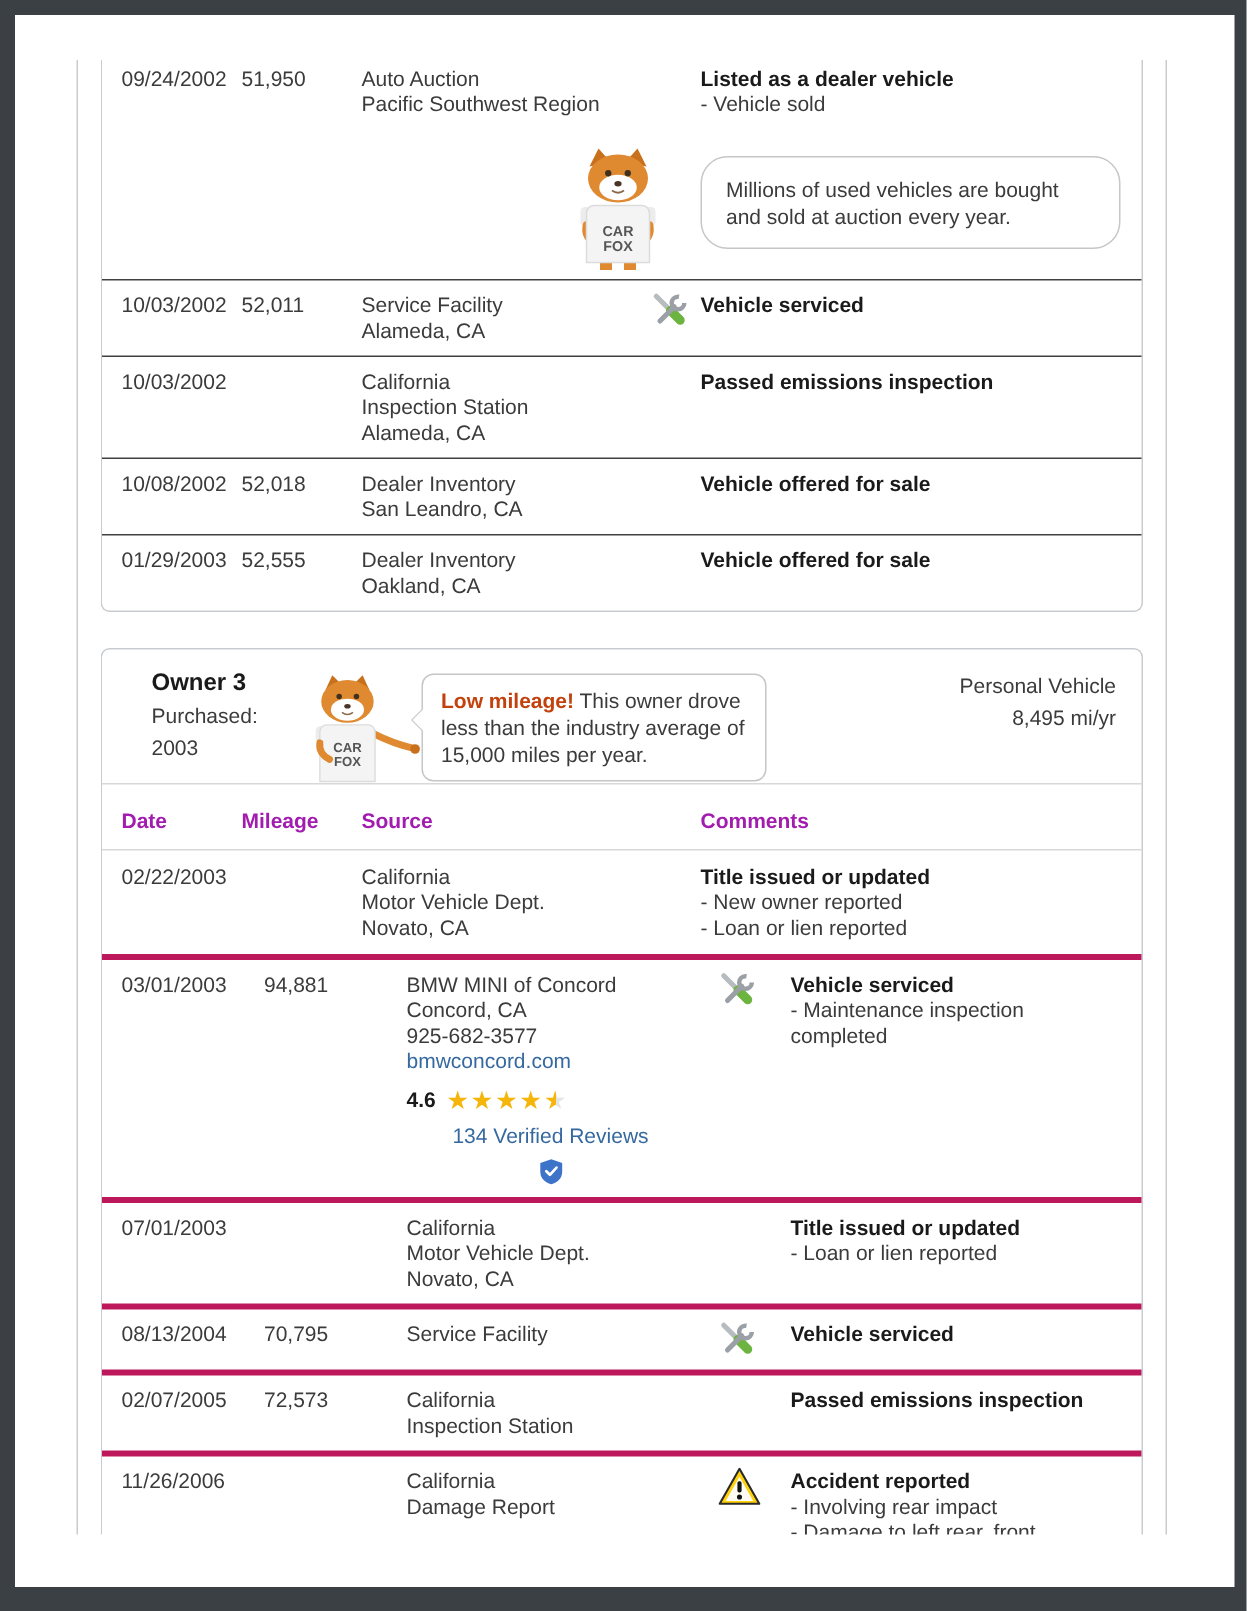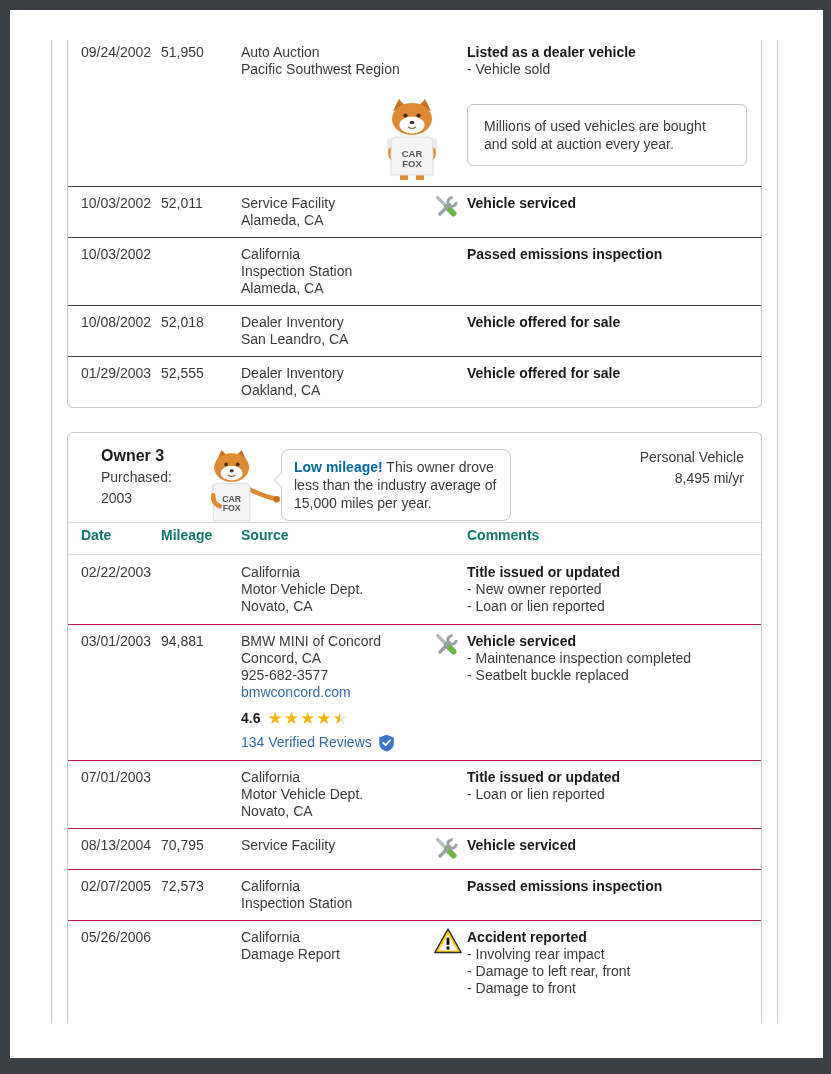--- a/index.html
+++ b/index.html
@@ -28,36 +28,36 @@
   .box2{border-bottom:none;border-radius:6px 6px 0 0;flex:1;}
 
   .trow{
     display:grid;
     grid-template-columns:80px 80px 192px 34px 1fr;
     padding:8px 12px 8px 13px;
     font-size:14px;line-height:17px;color:#3b3b3b;
   }
   .trow > *{min-width:0;}
   .box1 .trow + .trow{border-top:1px solid #404040;}
-  .box2 .trow + .trow{border-top:1px solid #be185d;}
+  .box2 .trow + .trow{border-top:4px solid #be185d;gap:15px;}
   .box1 .trow:first-child{padding-top:4px;padding-bottom:6px;}
   .ctitle{font-weight:700;color:#1a1a1a;}
   .cell-date,.cell-mileage{white-space:nowrap;}
 
   .icon-cell{padding-top:0;}
   .icon-cell svg{display:block;margin-top:-2px;}
 
   .fox-callout{
     grid-column:3 / -1;
     display:flex;align-items:flex-start;
     margin-top:20px;margin-left:128px;gap:12px;
   }
   .callout-box{
     width:280px;box-sizing:border-box;margin-top:6px;
-    border:1px solid #c6c6c6;border-radius:6px;
+    border:1px solid #c6c6c6;border-radius:18px;
     padding:12px 16px;line-height:18px;color:#3b3b3b;background:#fff;
   }
 
   .owner-header{
     display:flex;align-items:flex-start;
     padding:12px 17px 0 16px;height:89px;box-sizing:border-box;
   }
   .owner-title-block{margin-left:17px;width:92px;flex:none;}
   .owner-title{font-size:16px;font-weight:700;color:#1a1a1a;line-height:22px;}
   .owner-sub{font-size:14px;color:#3b3b3b;line-height:21px;}
@@ -69,42 +69,42 @@
     padding:8px 12px;font-size:14px;line-height:18px;color:#3b3b3b;
   }
   .bubble:before{
     content:"";position:absolute;left:-16px;top:22px;
     border:8px solid transparent;border-right-color:#c6c6c6;
   }
   .bubble:after{
     content:"";position:absolute;left:-14px;top:23px;
     border:7px solid transparent;border-right-color:#ffffff;
   }
-  .bubble b{color:#0369a1;}
+  .bubble b{color:#c2410c;}
   .usage-block{
     margin-left:auto;text-align:right;
     font-size:14px;line-height:21px;color:#3b3b3b;padding-top:2px;
   }
 
   .col-header{
     display:grid;grid-template-columns:80px 80px 192px 34px 1fr;
-    padding:4px 12px 10px 13px;
-    font-size:14px;line-height:17px;font-weight:700;color:#0f766e;
+    padding:16px 12px 10px 13px;
+    font-size:14px;line-height:17px;font-weight:700;color:#a21caf;
     border-top:1px solid #d8d8d8;border-bottom:1px solid #d8d8d8;
   }
 
   .link{color:#35699f;cursor:pointer;text-decoration:none;}
   .rating-line{margin-top:9px;display:flex;align-items:center;gap:7px;}
   .rating-num{font-weight:700;color:#1a1a1a;}
   .stars{font-size:17px;line-height:17px;letter-spacing:1px;color:#f5b50a;white-space:nowrap;}
   .star-half{
     background:linear-gradient(90deg,#f5b50a 50%,#e4e4e4 50%);
     -webkit-background-clip:text;background-clip:text;color:transparent;
   }
-  .reviews-line{margin-top:7px;display:flex;gap:6px;}
+  .reviews-line{margin-top:7px;display:flex;align-items:center;gap:6px;flex-direction:column;}
 </style>
 </head>
 <body>
 
 <div class="page">
   <div class="rails">
 
     <div class="section-box box1">
 
       <div class="trow">
@@ -288,21 +288,20 @@
           <svg width="26" height="26" viewBox="0 0 26 26">
             <line x1="4.5" y1="4.5" x2="14" y2="14" stroke="#b7bcc0" stroke-width="3.4" stroke-linecap="round"></line>
             <line x1="14" y1="14" x2="20.5" y2="20.5" stroke="#6cb33f" stroke-width="6" stroke-linecap="round"></line>
             <line x1="7" y1="21" x2="16.5" y2="11.5" stroke="#9aa0a6" stroke-width="3.4" stroke-linecap="round"></line>
             <circle cx="19" cy="9" r="4.2" fill="none" stroke="#9aa0a6" stroke-width="3" stroke-dasharray="20 7"></circle>
           </svg>
         </div>
         <div>
           <div class="ctitle">Vehicle serviced</div>
           <div>- Maintenance inspection completed</div>
-          <div>- Seatbelt buckle replaced</div>
         </div>
       </div>
 
       <div class="trow">
         <div class="cell-date">07/01/2003</div>
         <div class="cell-mileage"></div>
         <div>
           <div>California</div>
           <div>Motor Vehicle Dept.</div>
           <div>Novato, CA</div>
@@ -340,21 +339,21 @@
           <div>California</div>
           <div>Inspection Station</div>
         </div>
         <div class="icon-cell"></div>
         <div>
           <div class="ctitle">Passed emissions inspection</div>
         </div>
       </div>
 
       <div class="trow">
-        <div class="cell-date">05/26/2006</div>
+        <div class="cell-date">11/26/2006</div>
         <div class="cell-mileage"></div>
         <div>
           <div>California</div>
           <div>Damage Report</div>
         </div>
         <div class="icon-cell">
           <svg width="30" height="28" viewBox="0 0 30 28">
             <path d="M15 2.2 L28.2 25.5 H1.8 Z" fill="#ffd20d" stroke="#2b2b2b" stroke-width="1.4" stroke-linejoin="round"></path>
             <path d="M15 7.5 L24.2 23.6 H5.8 Z" fill="#fffdf3"></path>
             <rect x="13.6" y="10.5" width="2.8" height="7.5" rx="1.2" fill="#111111"></rect>

